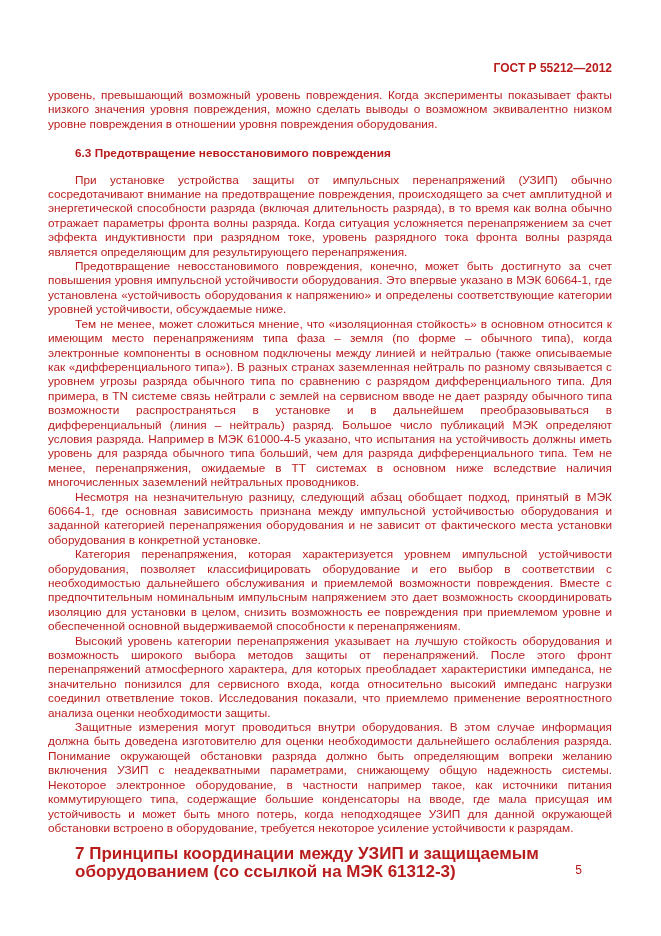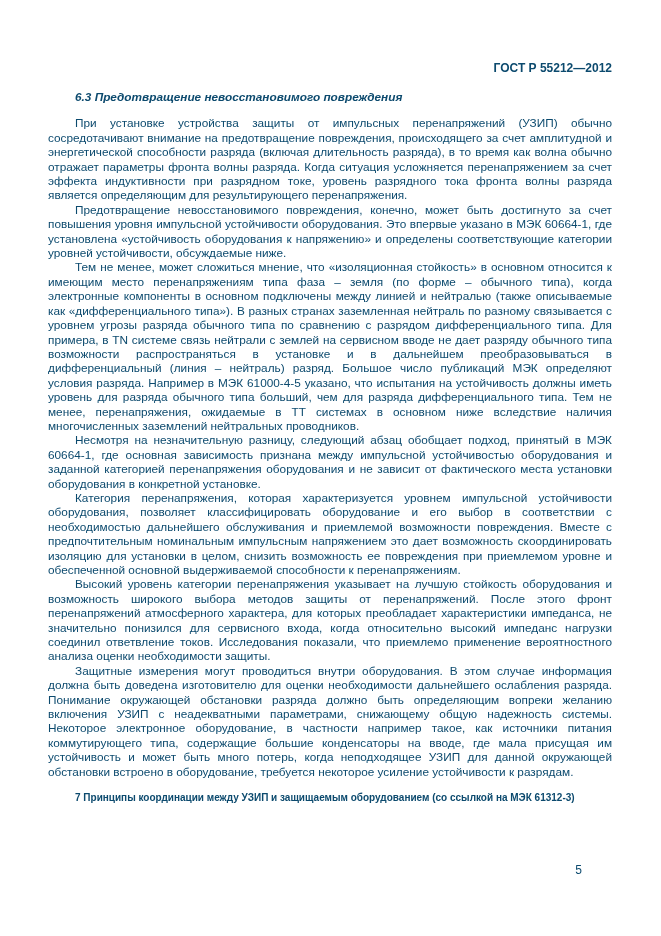--- a/index.html
+++ b/index.html
@@ -8,21 +8,21 @@
     background: #ffffff;
   }
   .page {
     position: relative;
     width: 661px;
     height: 936px;
     background: #ffffff;
     box-sizing: border-box;
     padding: 62px 49px 0 48px;
     font-family: "Liberation Sans", sans-serif;
-    color: #0c4a6e;
+    color: #b91c1c;
     overflow: hidden;
   }
   .doc-header {
     text-align: right;
     font-weight: 700;
     font-size: 12px;
     line-height: 13px;
     margin-bottom: 13px;
   }
   .para {
@@ -34,24 +34,23 @@
   }
   .para.no-indent {
     text-indent: 0;
   }
   .h63 {
     font-size: 11.8px;
     line-height: 14.4px;
     font-weight: 700;
     margin: 15px 0 12px 0;
     padding-left: 27px;
-    font-style: italic;
   }
   .h7 {
-    font-size: 10px;
+    font-size: 17px;
     line-height: 17.5px;
     font-weight: 700;
     margin: 10px 0 8px 0;
     padding-left: 27px;
     padding-right: 6px;
     text-align: left;
   }
   .page-num {
     position: absolute;
     right: 79px;
@@ -62,20 +61,21 @@
 </style>
 </head>
 <body>
 
 <div class="page">
 
   <div class="doc-header">
     <span>ГОСТ Р 55212—2012</span>
   </div>
 
+  <p class="para no-indent">уровень, превышающий возможный уровень повреждения.  Когда эксперименты показывает факты низкого значения уровня повреждения, можно сделать выводы о возможном эквивалентно низком уровне повреждения в отношении уровня повреждения оборудования.</p>
 
   <div class="h63">6.3 Предотвращение невосстановимого повреждения</div>
 
   <p class="para">При установке устройства защиты от импульсных перенапряжений (УЗИП) обычно сосредотачивают внимание на предотвращение повреждения, происходящего за счет амплитудной и энергетической способности разряда (включая длительность разряда), в то время как волна обычно отражает параметры фронта волны разряда. Когда ситуация усложняется перенапряжением за счет эффекта индуктивности при разрядном токе, уровень разрядного тока фронта волны разряда является определяющим для результирующего перенапряжения.</p>
   <p class="para">Предотвращение невосстановимого повреждения, конечно, может быть достигнуто за счет повышения уровня импульсной устойчивости оборудования. Это впервые указано в МЭК 60664-1, где установлена «устойчивость оборудования к напряжению» и определены соответствующие категории уровней устойчивости, обсуждаемые ниже.</p>
   <p class="para">Тем не менее, может сложиться мнение, что «изоляционная стойкость» в основном относится к имеющим место перенапряжениям типа фаза – земля (по форме – обычного типа), когда электронные компоненты в основном подключены между линией и нейтралью (также  описываемые как «дифференциального типа»).  В разных странах заземленная нейтраль по разному  связывается с уровнем угрозы разряда обычного типа по сравнению с разрядом дифференциального типа. Для примера, в TN системе связь нейтрали с землей  на сервисном вводе не дает  разряду обычного типа возможности распространяться  в  установке и в дальнейшем  преобразовываться в дифференциальный (линия – нейтраль) разряд. Большое число публикаций МЭК определяют условия разряда. Например в МЭК 61000-4-5 указано, что испытания на устойчивость должны иметь уровень для разряда обычного типа больший, чем для разряда дифференциального типа. Тем не менее, перенапряжения, ожидаемые в ТТ системах в основном ниже вследствие наличия многочисленных заземлений нейтральных проводников.</p>
   <p class="para">Несмотря на незначительную разницу, следующий абзац обобщает подход, принятый в МЭК 60664-1, где основная зависимость признана между импульсной устойчивостью оборудования и заданной категорией перенапряжения оборудования и не зависит от фактического места установки оборудования в конкретной установке.</p>
   <p class="para">Категория перенапряжения, которая характеризуется уровнем импульсной устойчивости оборудования, позволяет классифицировать оборудование и его выбор в соответствии с необходимостью дальнейшего обслуживания и приемлемой возможности повреждения.  Вместе с предпочтительным номинальным импульсным напряжением это дает возможность скоординировать изоляцию для установки в целом,  снизить возможность ее повреждения при приемлемом уровне и обеспеченной  основной  выдерживаемой способности  к перенапряжениям.</p>
   <p class="para">Высокий уровень категории перенапряжения указывает на лучшую стойкость оборудования и возможность широкого выбора методов защиты от перенапряжений.  После этого фронт перенапряжений атмосферного характера, для которых преобладает характеристики импеданса, не значительно понизился для сервисного входа, когда относительно высокий импеданс нагрузки соединил ответвление токов. Исследования показали, что приемлемо применение вероятностного анализа оценки необходимости защиты.</p>
   <p class="para">Защитные измерения могут проводиться внутри оборудования. В этом случае информация должна быть доведена изготовителю для оценки необходимости дальнейшего ослабления разряда. Понимание окружающей обстановки разряда должно быть определяющим вопреки желанию включения УЗИП с неадекватными параметрами, снижающему общую надежность системы. Некоторое электронное оборудование, в частности например такое,  как источники питания коммутирующего типа, содержащие большие конденсаторы на вводе,  где мала присущая им устойчивость и может быть много потерь, когда неподходящее УЗИП для данной окружающей обстановки  встроено в оборудование, требуется некоторое  усиление устойчивости к разрядам.</p>

